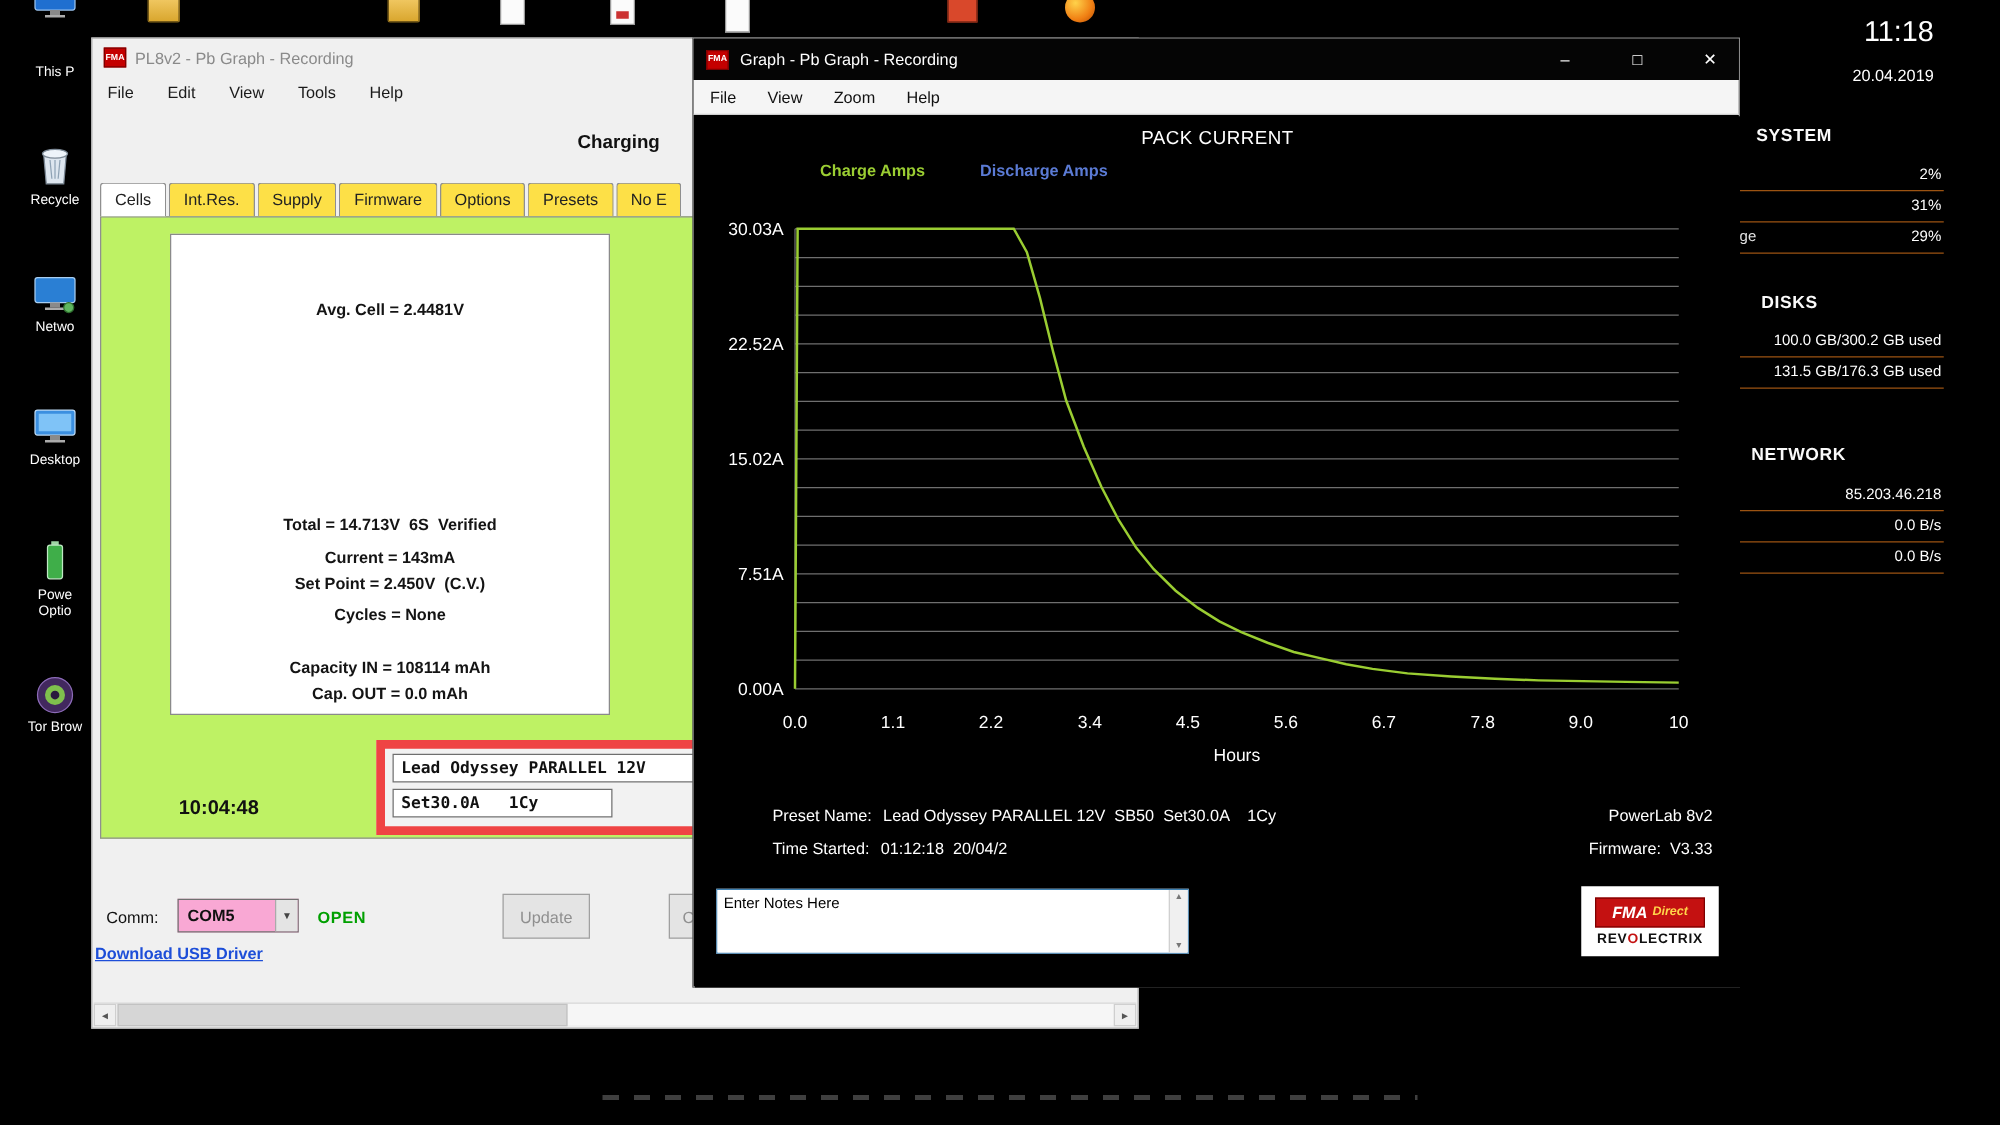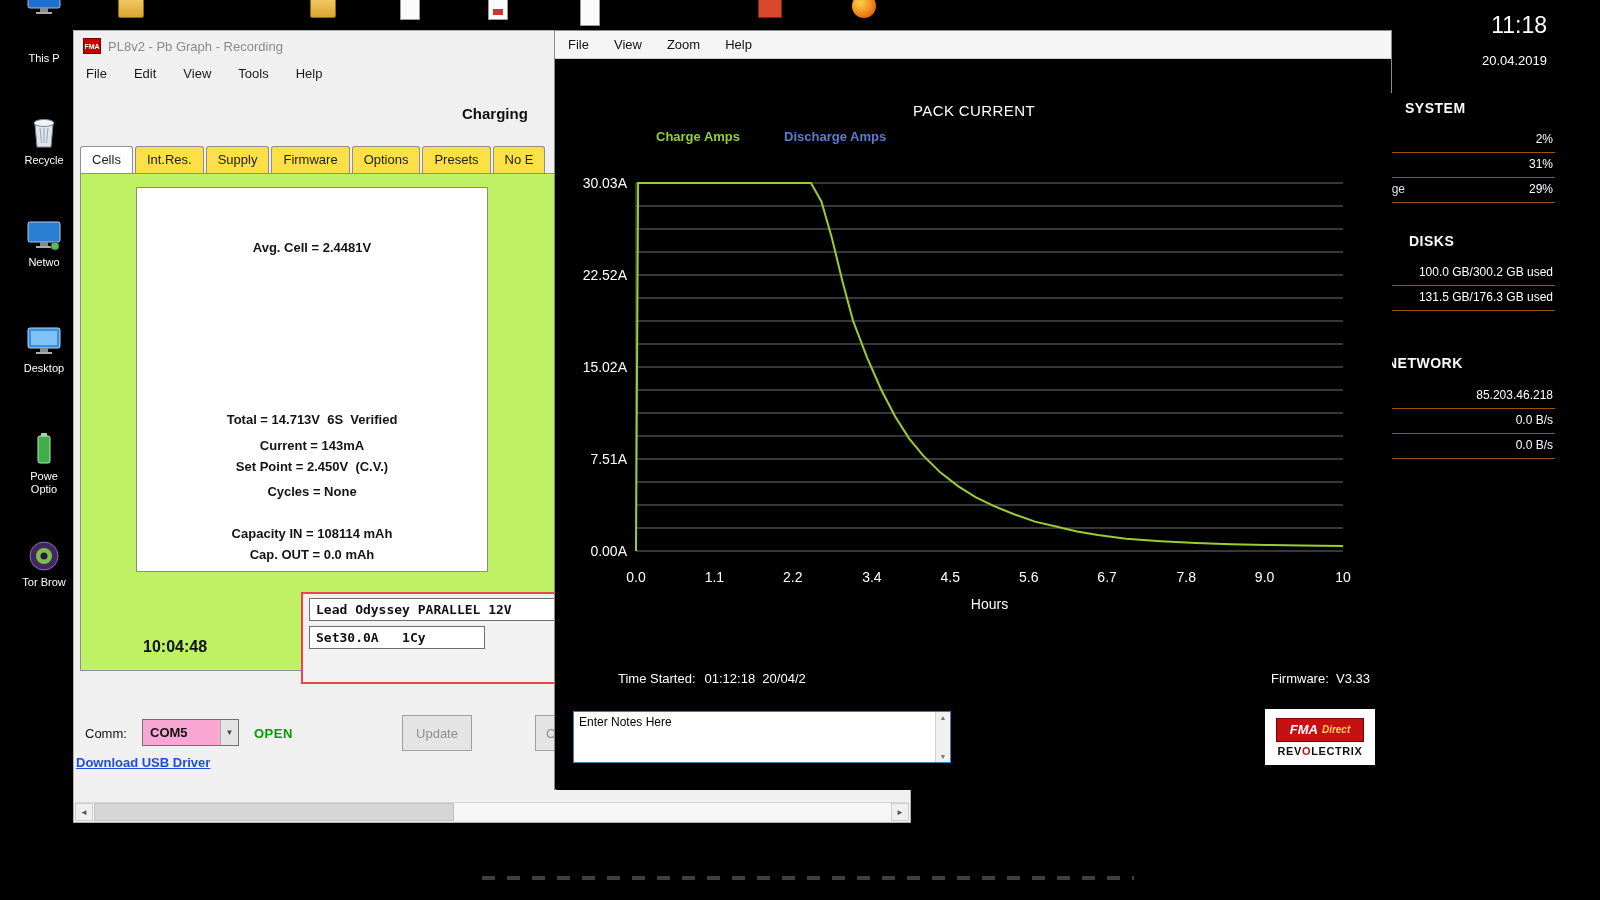--- a/index.html
+++ b/index.html
@@ -27,21 +27,21 @@
   .pl8 .menubar { display:flex; gap:27px; padding:5px 0 6px 12px; font-size:13px; color:#1a1a1a; }
   .menu-item { cursor:default; }
   .charging { position:absolute; left:388px; top:74px; font-size:15px; font-weight:bold; color:#111; }
   .tabs { position:absolute; left:6px; top:115px; display:flex; font-size:13px; }
   .tab { padding:5px 11px 6px; border:1px solid #8f8f8f; border-bottom:none; background:#fde047; color:#222; margin-right:2px; border-radius:3px 3px 0 0; white-space:nowrap; }
   .tab.active { background:#fff; position:relative; z-index:1; }
   .panel { position:absolute; left:6px; top:142px; width:826px; height:498px; background:#bef264; border:1px solid #8f8f8f; }
   .cellbox { position:absolute; left:55px; top:13px; width:352px; height:385px; border:1px solid #8a8a8a; background:#fff; }
   .cellline { position:absolute; width:100%; text-align:center; font-size:13px; font-weight:bold; color:#141414; white-space:pre; }
   .elapsed { position:absolute; left:62px; top:464px; font-size:16px; font-weight:bold; color:#111; }
-  .preset-wrap { position:absolute; left:220px; top:418px; width:330px; height:92px; border:2px solid #ef4444; background:#f2f2f2; padding:4px 6px; }
+  .preset-wrap { position:absolute; left:220px; top:418px; width:330px; height:76px; border:7px solid #ef4444; background:#f2f2f2; padding:4px 6px; }
   .preset-row { border:1px solid #6f6f6f; background:#fff; font-family:"DejaVu Sans Mono", monospace; font-size:13px; font-weight:bold; color:#111; padding:3px 6px; white-space:pre; overflow:hidden; }
   .preset-row.r2 { width:176px; margin-top:5px; }
   .comm-label { position:absolute; left:11px; top:695px; font-size:13px; color:#111; }
   .comm-select { position:absolute; left:68px; top:688px; width:97px; height:27px; background:#f9a8d4; border:1px solid #707070; display:flex; align-items:center; font-size:13px; font-weight:bold; color:#111; cursor:default; }
   .comm-select .val { flex:1; padding-left:7px; }
   .comm-select .arrow { width:18px; height:100%; background:#e4e4e4; border-left:1px solid #aaa; display:flex; align-items:center; justify-content:center; font-size:8px; color:#444; }
   .open-status { position:absolute; left:180px; top:695px; color:#00a000; font-weight:bold; font-size:13px; letter-spacing:0.5px; }
   .usb-link { position:absolute; left:2px; top:724px; color:#1d4ed8; text-decoration:underline; font-size:13px; font-weight:bold; cursor:pointer; }
   .pl8-btn { position:absolute; height:36px; background:#e4e4e4; border:1px solid #a0a0a0; font-size:13px; color:#8f8f8f; display:flex; align-items:center; justify-content:center; }
   .update-btn { left:328px; top:684px; width:70px; }
@@ -211,20 +211,29 @@
     <div class="pl8-btn update-btn">Update</div>
     <div class="pl8-btn partial-btn">Ca</div>
     <div class="hscroll">
       <div class="hs-arrow left">◄</div>
       <div class="hs-thumb"></div>
       <div class="hs-arrow right">►</div>
     </div>
   </div>
 
   <div class="win graph">
+    <div class="titlebar">
+      <div class="fma-badge">FMA</div>
+      <div class="titletext">Graph - Pb Graph - Recording</div>
+      <div class="gt-controls">
+        <div class="gt-btn">–</div>
+        <div class="gt-btn">□</div>
+        <div class="gt-btn">✕</div>
+      </div>
+    </div>
     <div class="menubar">
       <span class="menu-item">File</span>
       <span class="menu-item">View</span>
       <span class="menu-item">Zoom</span>
       <span class="menu-item">Help</span>
     </div>
     <div class="chart-area">
       <div class="chart-title">PACK CURRENT</div>
       <div class="legend">
         <span style="color: rgb(154, 205, 50);">Charge Amps</span>
@@ -260,20 +269,25 @@
           <text x="315.9" y="489" fill="#ffffff" font-size="14" text-anchor="middle" font-family="Liberation Sans, sans-serif">3.4</text>
           <text x="394.3" y="489" fill="#ffffff" font-size="14" text-anchor="middle" font-family="Liberation Sans, sans-serif">4.5</text>
           <text x="472.7" y="489" fill="#ffffff" font-size="14" text-anchor="middle" font-family="Liberation Sans, sans-serif">5.6</text>
           <text x="551.1" y="489" fill="#ffffff" font-size="14" text-anchor="middle" font-family="Liberation Sans, sans-serif">6.7</text>
           <text x="630.2" y="489" fill="#ffffff" font-size="14" text-anchor="middle" font-family="Liberation Sans, sans-serif">7.8</text>
           <text x="708.6" y="489" fill="#ffffff" font-size="14" text-anchor="middle" font-family="Liberation Sans, sans-serif">9.0</text>
           <text x="787.0" y="489" fill="#ffffff" font-size="14" text-anchor="middle" font-family="Liberation Sans, sans-serif">10</text>
           <text x="433.5" y="516" fill="#ffffff" font-size="14" text-anchor="middle" font-family="Liberation Sans, sans-serif">Hours</text>
           <polyline points="80.0,458.0 82.1,90.0 255.0,90.0 265.5,108.7 276.0,145.5 286.5,188.4 297.0,227.6 311.0,264.4 325.0,296.2 339.0,323.2 353.0,345.3 367.0,362.4 384.5,379.6 402.0,393.1 419.5,404.1 437.0,412.7 458.0,421.2 479.0,428.6 500.0,433.5 521.0,438.4 542.0,442.1 570.0,445.7 605.0,448.2 640.0,450.0 675.0,451.3 710.0,451.9 745.0,452.5 787.0,453.1" fill="none" stroke="#9ACD32" stroke-width="2"></polyline>
         </svg>
+      <div class="info-line il1">
+        <span class="lbl">Preset Name:</span>
+        <span class="val">Lead Odyssey PARALLEL 12V  SB50  Set30.0A    1Cy</span>
+        <span class="right">PowerLab 8v2</span>
+      </div>
       <div class="info-line il2">
         <span class="lbl">Time Started:</span>
         <span class="val">01:12:18  20/04/2</span>
         <span class="right"><span>Firmware:</span>&nbsp;&nbsp;<span>V3.33</span></span>
       </div>
       <div class="notes">
         <textarea style="">Enter Notes Here</textarea>
         <div class="notes-scroll">
           <span>▲</span>
           <span>▼</span>
@@ -313,21 +327,21 @@
     <div class="wtitle" style="left:32px; top:225px">DISKS</div>
     <div class="wrows" style="top:253px">
       <div class="wrow">
         <span class="value">100.0 GB/300.2 GB used</span>
       </div>
       <div class="wrow">
         <span class="value">131.5 GB/176.3 GB used</span>
       </div>
     </div>
 
-    <div class="wtitle" style="left:10px; top:347px">NETWORK</div>
+    <div class="wtitle" style="left:24px; top:347px">NETWORK</div>
     <div class="wrows" style="top:376px">
       <div class="wrow">
         <span class="frag">ss</span>
         <span class="value">85.203.46.218</span>
       </div>
       <div class="wrow">
         <span class="frag"></span>
         <span class="value">0.0 B/s</span>
       </div>
       <div class="wrow">

